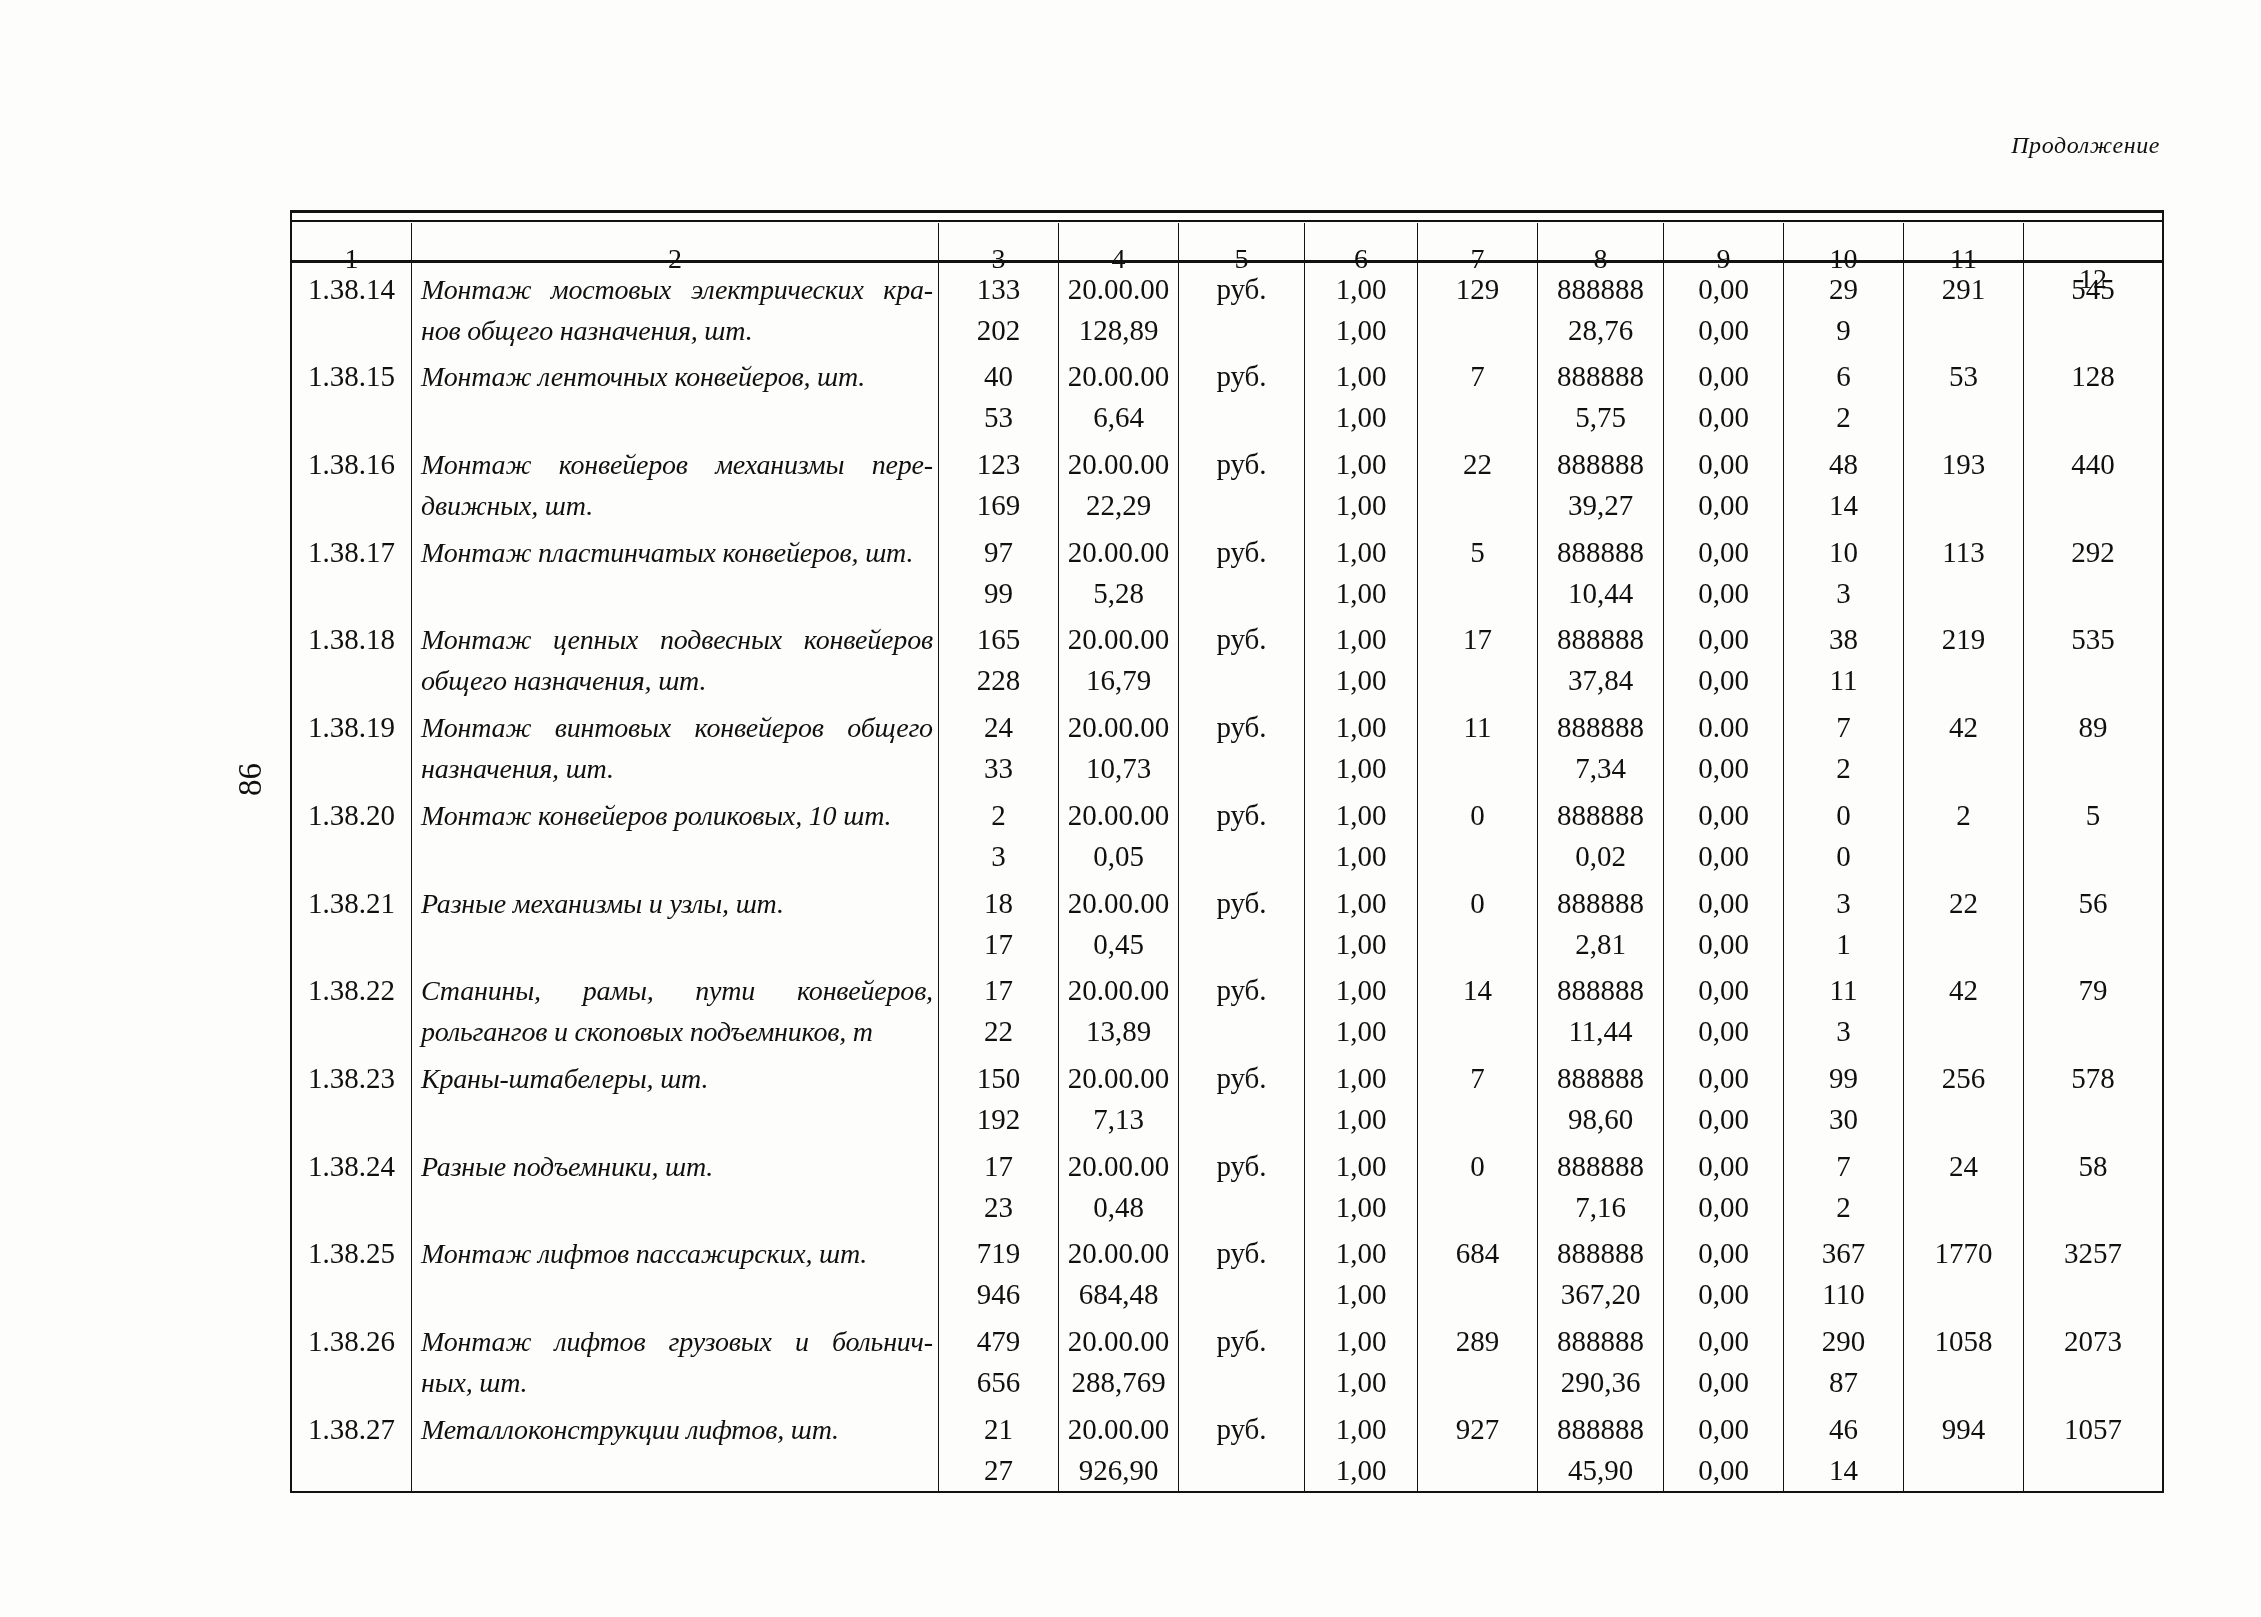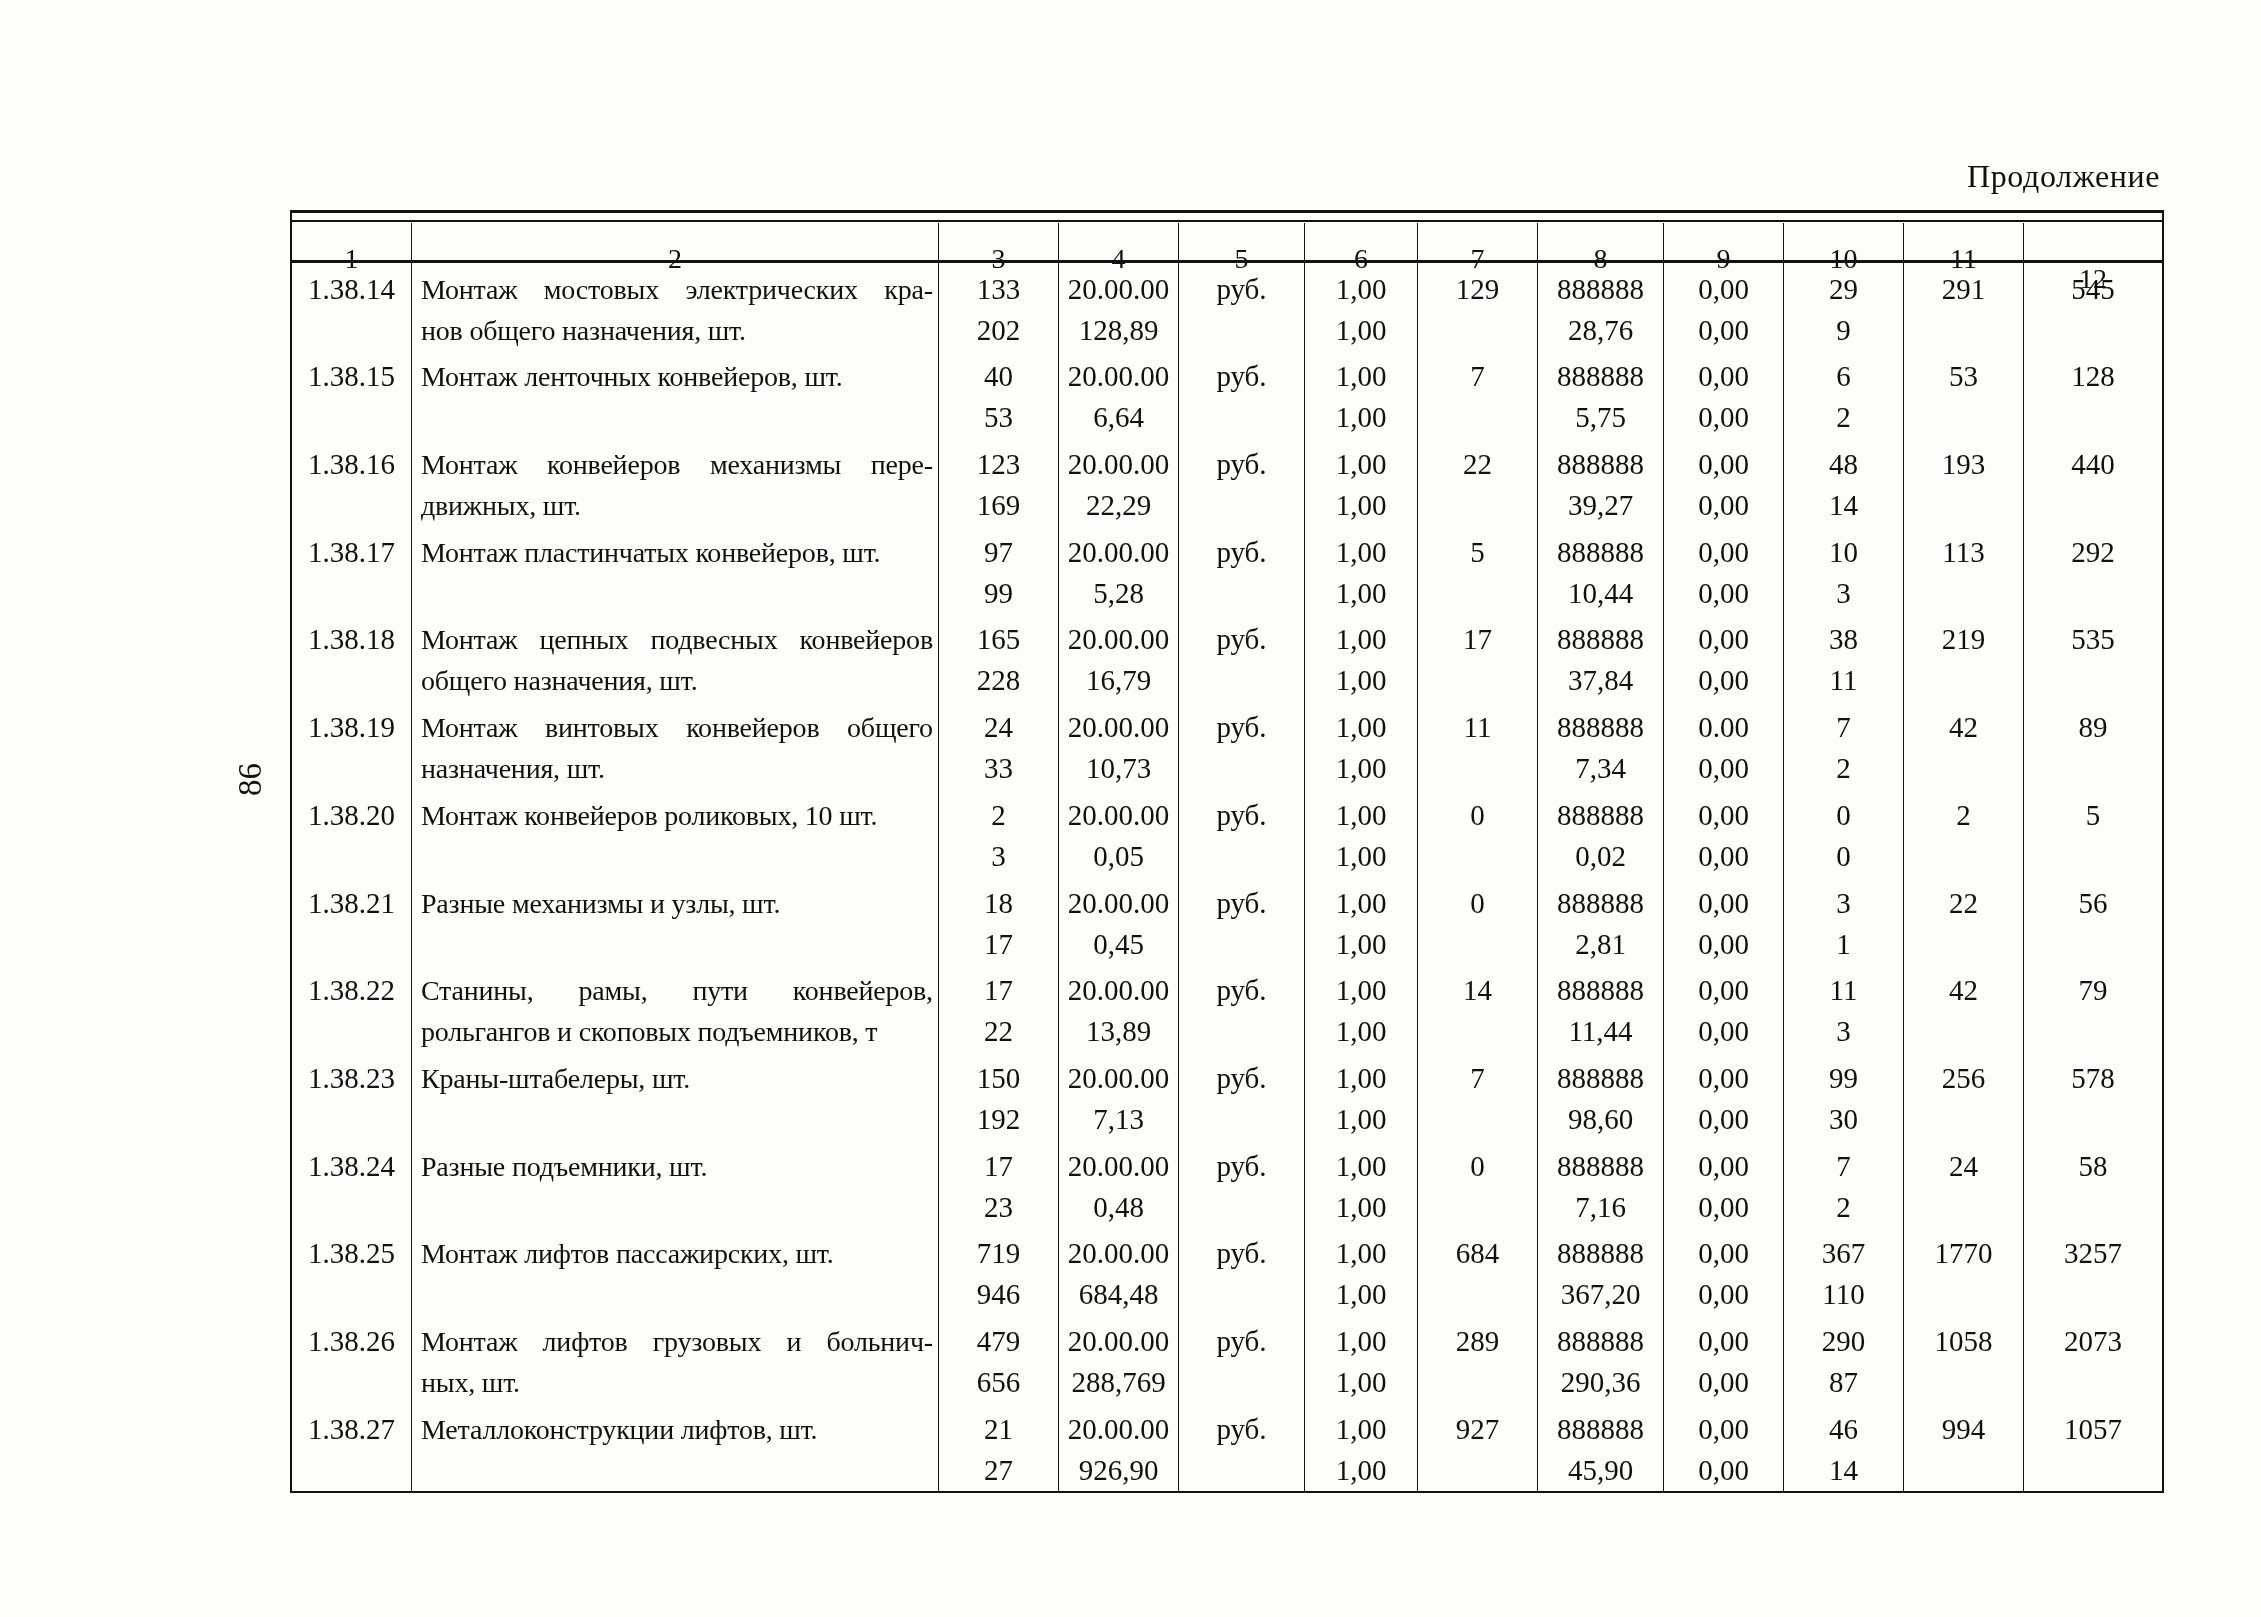--- a/index.html
+++ b/index.html
@@ -7,22 +7,23 @@
   body {
     width: 2261px; height: 1618px;
     position: relative;
     background: #fdfdfc;
     color: #101010;
     font-family: "Liberation Serif", "DejaVu Serif", serif;
     overflow: hidden;
   }
   .continuation {
     position: absolute;
-    top: 158px; right: 101px;
-    font-size: 32px;
+    top: 132px; right: 101px;
+    font-style: italic;
+    font-size: 24px;
     letter-spacing: 0.6px;
   }
   .page-number {
     position: absolute;
     left: 222px; top: 757px;
     width: 57px; height: 45px;
     display: flex; align-items: center; justify-content: center;
     transform: rotate(-90deg);
     font-size: 33px;
   }
@@ -60,21 +61,21 @@
     border-right: 1.9px solid #141414;
     padding-top: 5.7px;
   }
   .td:last-child { border-right: none; }
   .ln {
     height: 41px; line-height: 41px;
     text-align: center;
     font-size: 29px;
     white-space: nowrap;
   }
-  .col-desc { padding: 5.7px 5.1px 0 9px; }
+  .col-desc { padding: 5.7px 5.1px 0 9px; font-style: italic; }
   .desc-line {
     height: 41px; line-height: 41px;
     font-size: 28px;
     letter-spacing: -0.2px;
     text-align: left;
     white-space: nowrap;
   }
   .desc-line.just {
     white-space: normal;
     text-align: justify;

